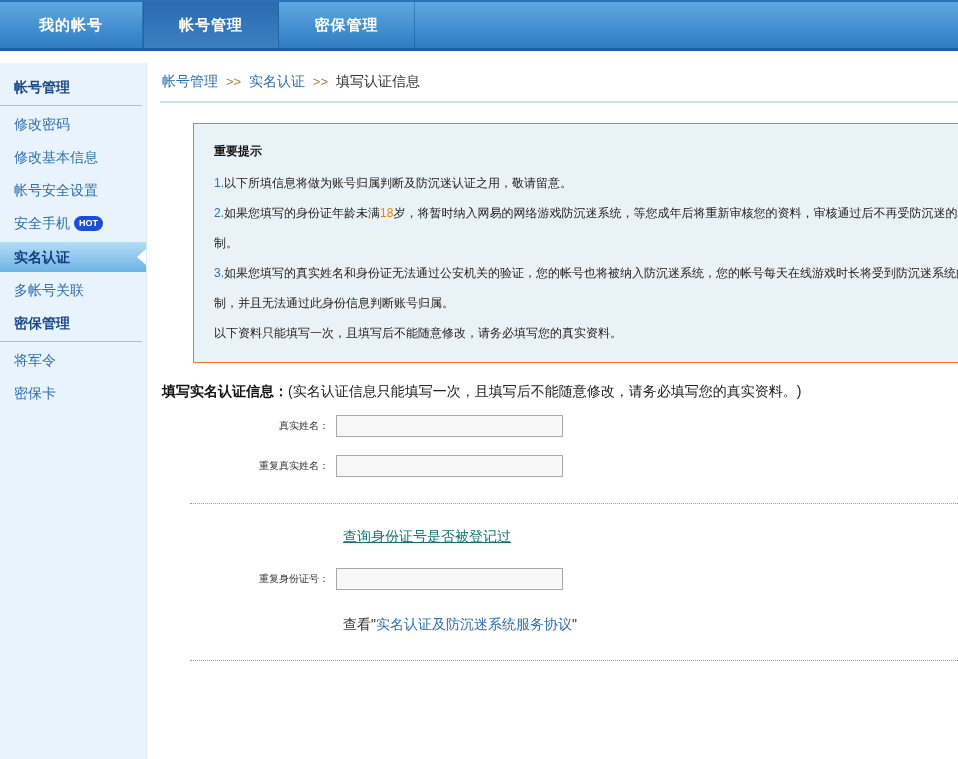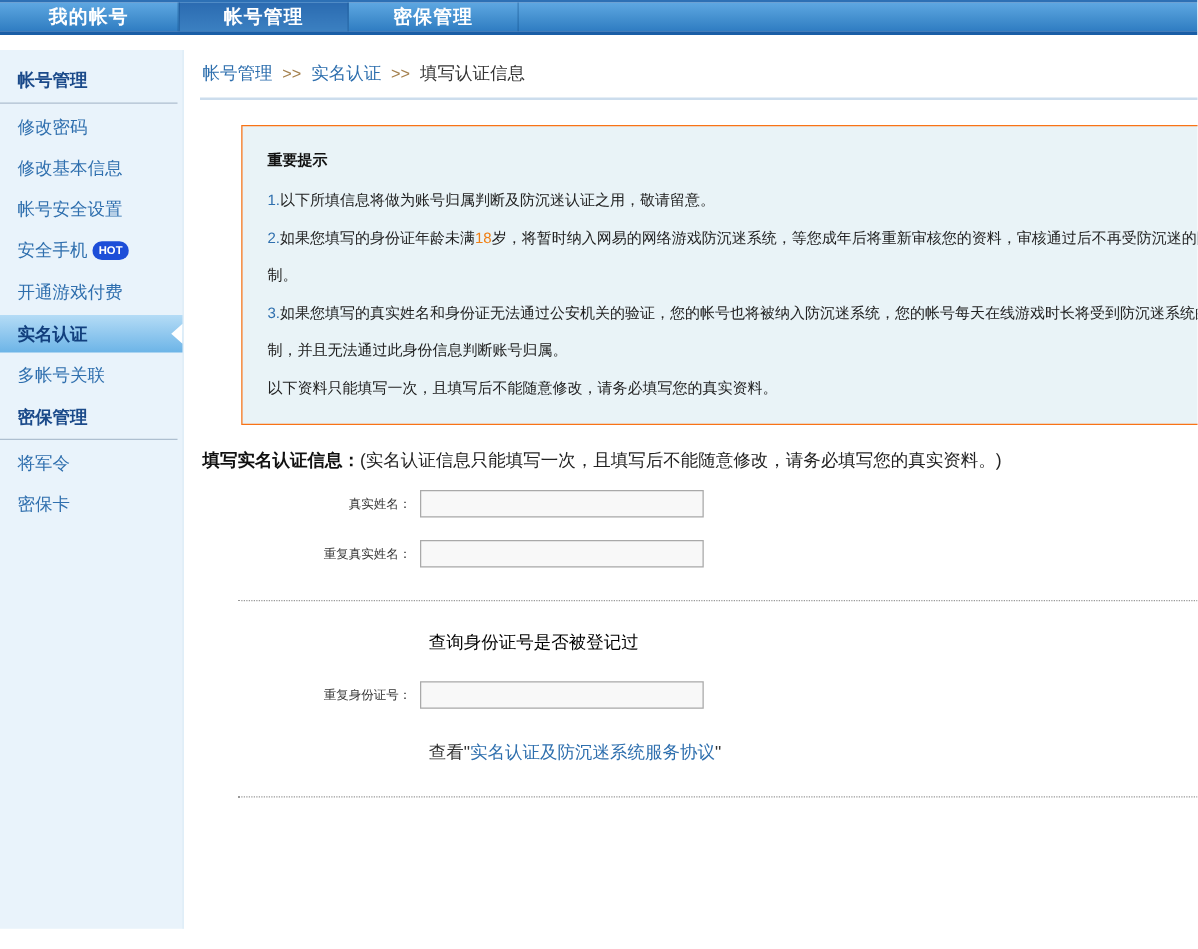--- a/index.html
+++ b/index.html
@@ -1,21 +1,21 @@
 <!DOCTYPE html>
 <html><head>
 <meta charset="utf-8">
 <style>
   * { margin: 0; padding: 0; box-sizing: border-box; }
   html, body { width: 958px; height: 759px; overflow: hidden; background: #fff;
     font-family: "Liberation Sans", "DejaVu Sans", sans-serif; }
 
   
   .topnav {
-    height: 28px;
+    height: 51px;
     background: linear-gradient(180deg, #5ea7e2 0%, #4490cf 55%, #2f7cc2 100%);
     border-top: 2px solid #2d70b5;
     border-bottom: 3px solid #1a5ea6;
     display: flex;
   }
   .nav-tab {
     width: 136px; height: 100%;
     display: flex; align-items: center; justify-content: center;
     color: #fff; font-size: 15px; font-weight: bold;
     border-right: 1px solid rgba(20,80,140,.45);
@@ -94,21 +94,21 @@
   .form-row { display: flex; align-items: center; margin-bottom: 18px; }
   .form-label { width: 176px; text-align: right; padding-right: 7px;
     font-size: 10px; color: #333; }
   .text-input {
     width: 227px; height: 22px;
     border: 1px solid #a9a9a9; background: #f8f8f8;
     font-size: 13px; padding: 0 4px;
   }
   .dotted-rule { border: none; border-top: 1px dotted #999; margin: 26px 0 0 30px; }
   .indent-row { margin: 24px 0 22px 183px; font-size: 14px; }
-  .check-link { color: #000000; cursor: pointer; margin-top: 32px; }
+  .check-link { color: #0f766e; text-decoration: underline; cursor: pointer; margin-top: 32px; }
   .agreement-row { margin: 26px 0 0 183px; font-size: 14px; color: #333; }
   .agreement-link { color: #2e6fae; text-decoration: none; cursor: pointer; }
   .button-row { margin: 22px 0 0 185px; }
   .submit-btn {
     font-family: "Liberation Sans", "DejaVu Sans", sans-serif;
     font-size: 14px; color: #333;
     padding: 4px 15px; cursor: pointer;
     background: linear-gradient(180deg, #ffffff 0%, #e3e3e3 100%);
     border: 1px solid #888; border-radius: 2px;
     box-shadow: 0 1px 1px rgba(0,0,0,.15);
@@ -126,21 +126,20 @@
 <div class="content-row">
 
   <aside class="sidebar">
     <div class="side-header">帐号管理</div>
     <div class="side-item">修改密码</div>
     <div class="side-item">修改基本信息</div>
     <div class="side-item">帐号安全设置</div>
     <div class="side-item">
       <span>安全手机</span><span class="hot-badge">HOT</span>
     </div>
-    <div class="side-item">开通游戏付费</div>
     <div class="side-item selected">
       <span>实名认证</span>
       <span class="notch"></span>
     </div>
     <div class="side-item">多帐号关联</div>
     <div class="side-header">密保管理</div>
     <div class="side-item">将军令</div>
     <div class="side-item">密保卡</div>
   </aside>
 

